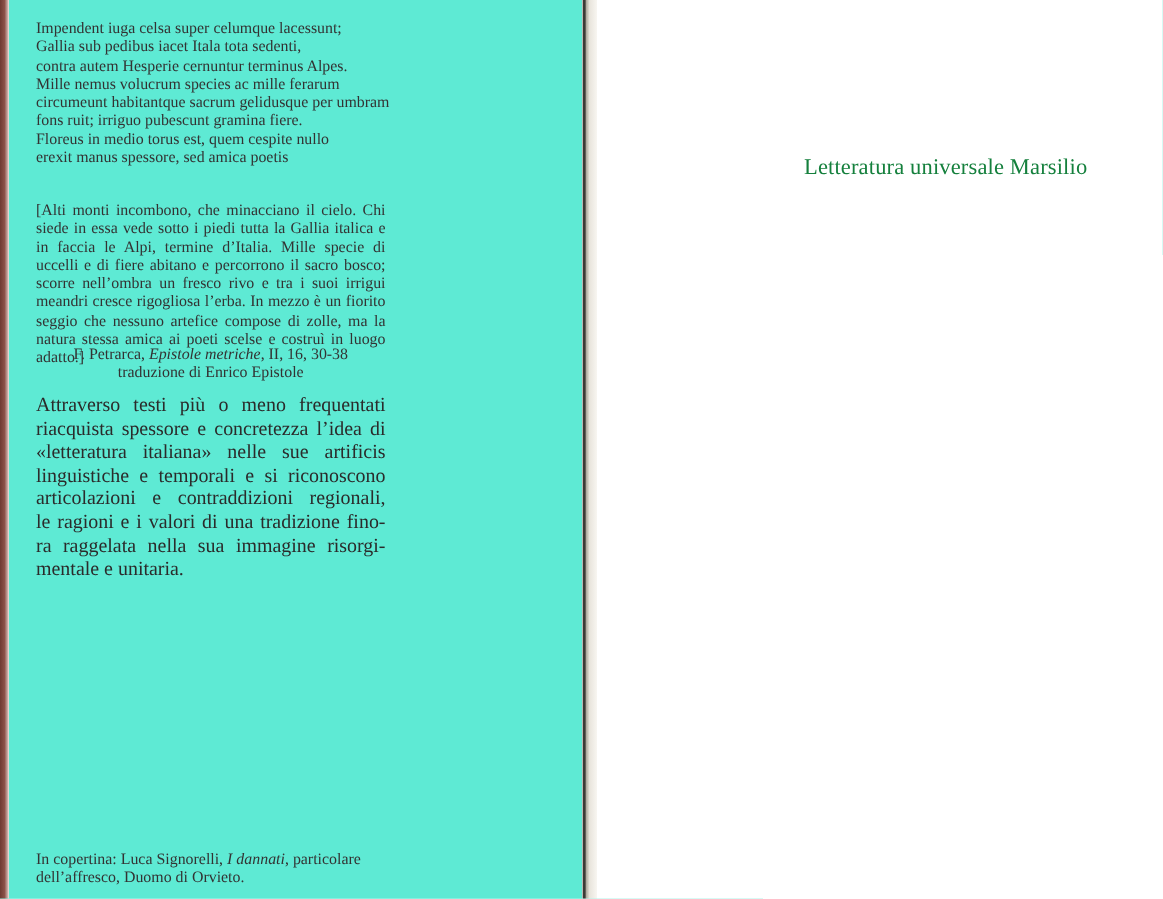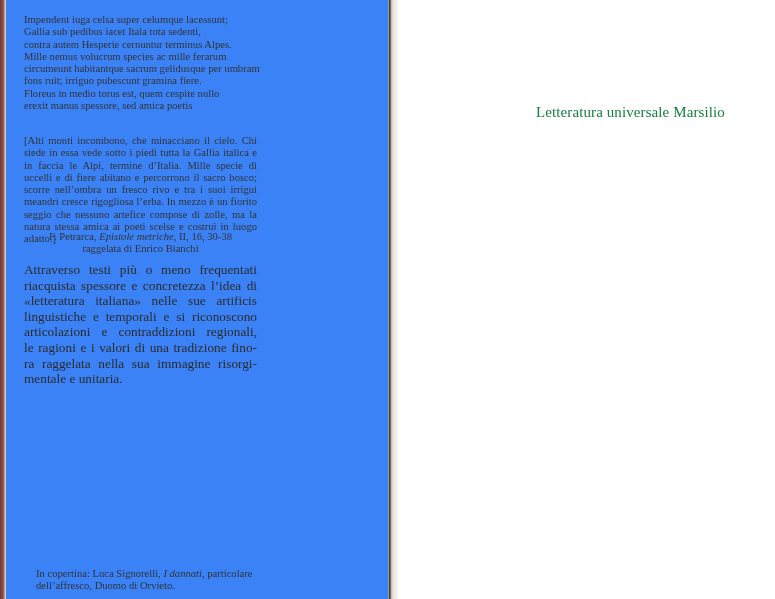--- a/index.html
+++ b/index.html
@@ -6,21 +6,21 @@
     body {
       width: 775px; height: 599px; overflow: hidden;
       background: #ffffff;
       position: relative;
       font-family: "Liberation Serif", "DejaVu Serif", serif;
       color: #2a2a2a;
     }
     .spread { position: absolute; inset: 0; }
     .page-left {
       position: absolute; left: 0; top: 0; width: 388px; height: 599px;
-      background: #3b82f6;
+      background: #5eead4;
     }
     .left-edge {
       position: absolute; left: 0; top: 0; width: 6px; height: 599px;
       background: linear-gradient(to right, #6e3a33 0px, #8b5149 3px, #c9a9a3 5px, #f3ecea 6px);
     }
     .spine {
       position: absolute; left: 388px; top: 0; width: 10px; height: 599px;
       background: linear-gradient(to right, #f7f6f3 0px, #3b3a36 1px, #3b3a36 2px, #b3aea2 3px, #e8e4dc 5px, #f8f6f1 10px);
     }
     .page-right {
@@ -42,21 +42,21 @@
       font-size: 10.6px; line-height: 12.3px; color: #333; text-align: center;
     }
     .citation em { font-style: italic; }
     .blurb {
       position: absolute; left: 24px; top: 262px; width: 233px;
       font-size: 13.3px; line-height: 15.6px; color: #2b2b2b;
     }
     .blurb div { white-space: nowrap; text-align: justify; text-align-last: justify; }
     .blurb div.last { text-align-last: left; }
     .cover-note {
-      position: absolute; left: 36px; top: 568px; width: 240px;
+      position: absolute; left: 24px; top: 568px; width: 240px;
       font-size: 10.6px; line-height: 12.3px; color: #333;
     }
     .cover-note em { font-style: italic; }
     .series-title {
       position: absolute; left: 488px; top: 104px;
       font-size: 15px; color: #15803d; white-space: nowrap;
       letter-spacing: 0.1px;
       margin-left: 48px;
     }
   </style>
@@ -77,21 +77,21 @@
       <div>Floreus in medio torus est, quem cespite nullo</div>
       <div>erexit manus spessore, sed amica poetis</div>
     </div>
 
     <div class="translation">[Alti monti incombono, che minacciano il cielo. Chi siede in essa vede sotto i piedi tutta la Gallia italica e in faccia le Alpi, termine d’Italia. Mille specie di uccelli e di fiere abitano e percorrono il sacro bosco; scorre nell’ombra un fresco rivo e tra i suoi irrigui meandri cresce rigogliosa l’erba. In mezzo è un fiorito seggio che nessuno artefice compose di zolle, ma la natura stessa amica ai poeti scelse e costruì in luogo adatto.]</div>
 
     <div class="citation">
       <div>
         <span>F. Petrarca, </span><em>Epistole metriche</em><span>, II, 16, 30-38</span>
       </div>
-      <div>raggelata di Enrico Bianchi</div>
+      <div>traduzione di Enrico Epistole</div>
     </div>
 
     <div class="blurb">
       <div>Attraverso testi più o meno frequentati</div>
       <div>riacquista spessore e concretezza l’idea di</div>
       <div>«letteratura italiana» nelle sue artificis</div>
       <div>linguistiche e temporali e si riconoscono</div>
       <div>articolazioni e contraddizioni regionali,</div>
       <div>le ragioni e i valori di una tradizione fino-</div>
       <div>ra raggelata nella sua immagine risorgi-</div>

